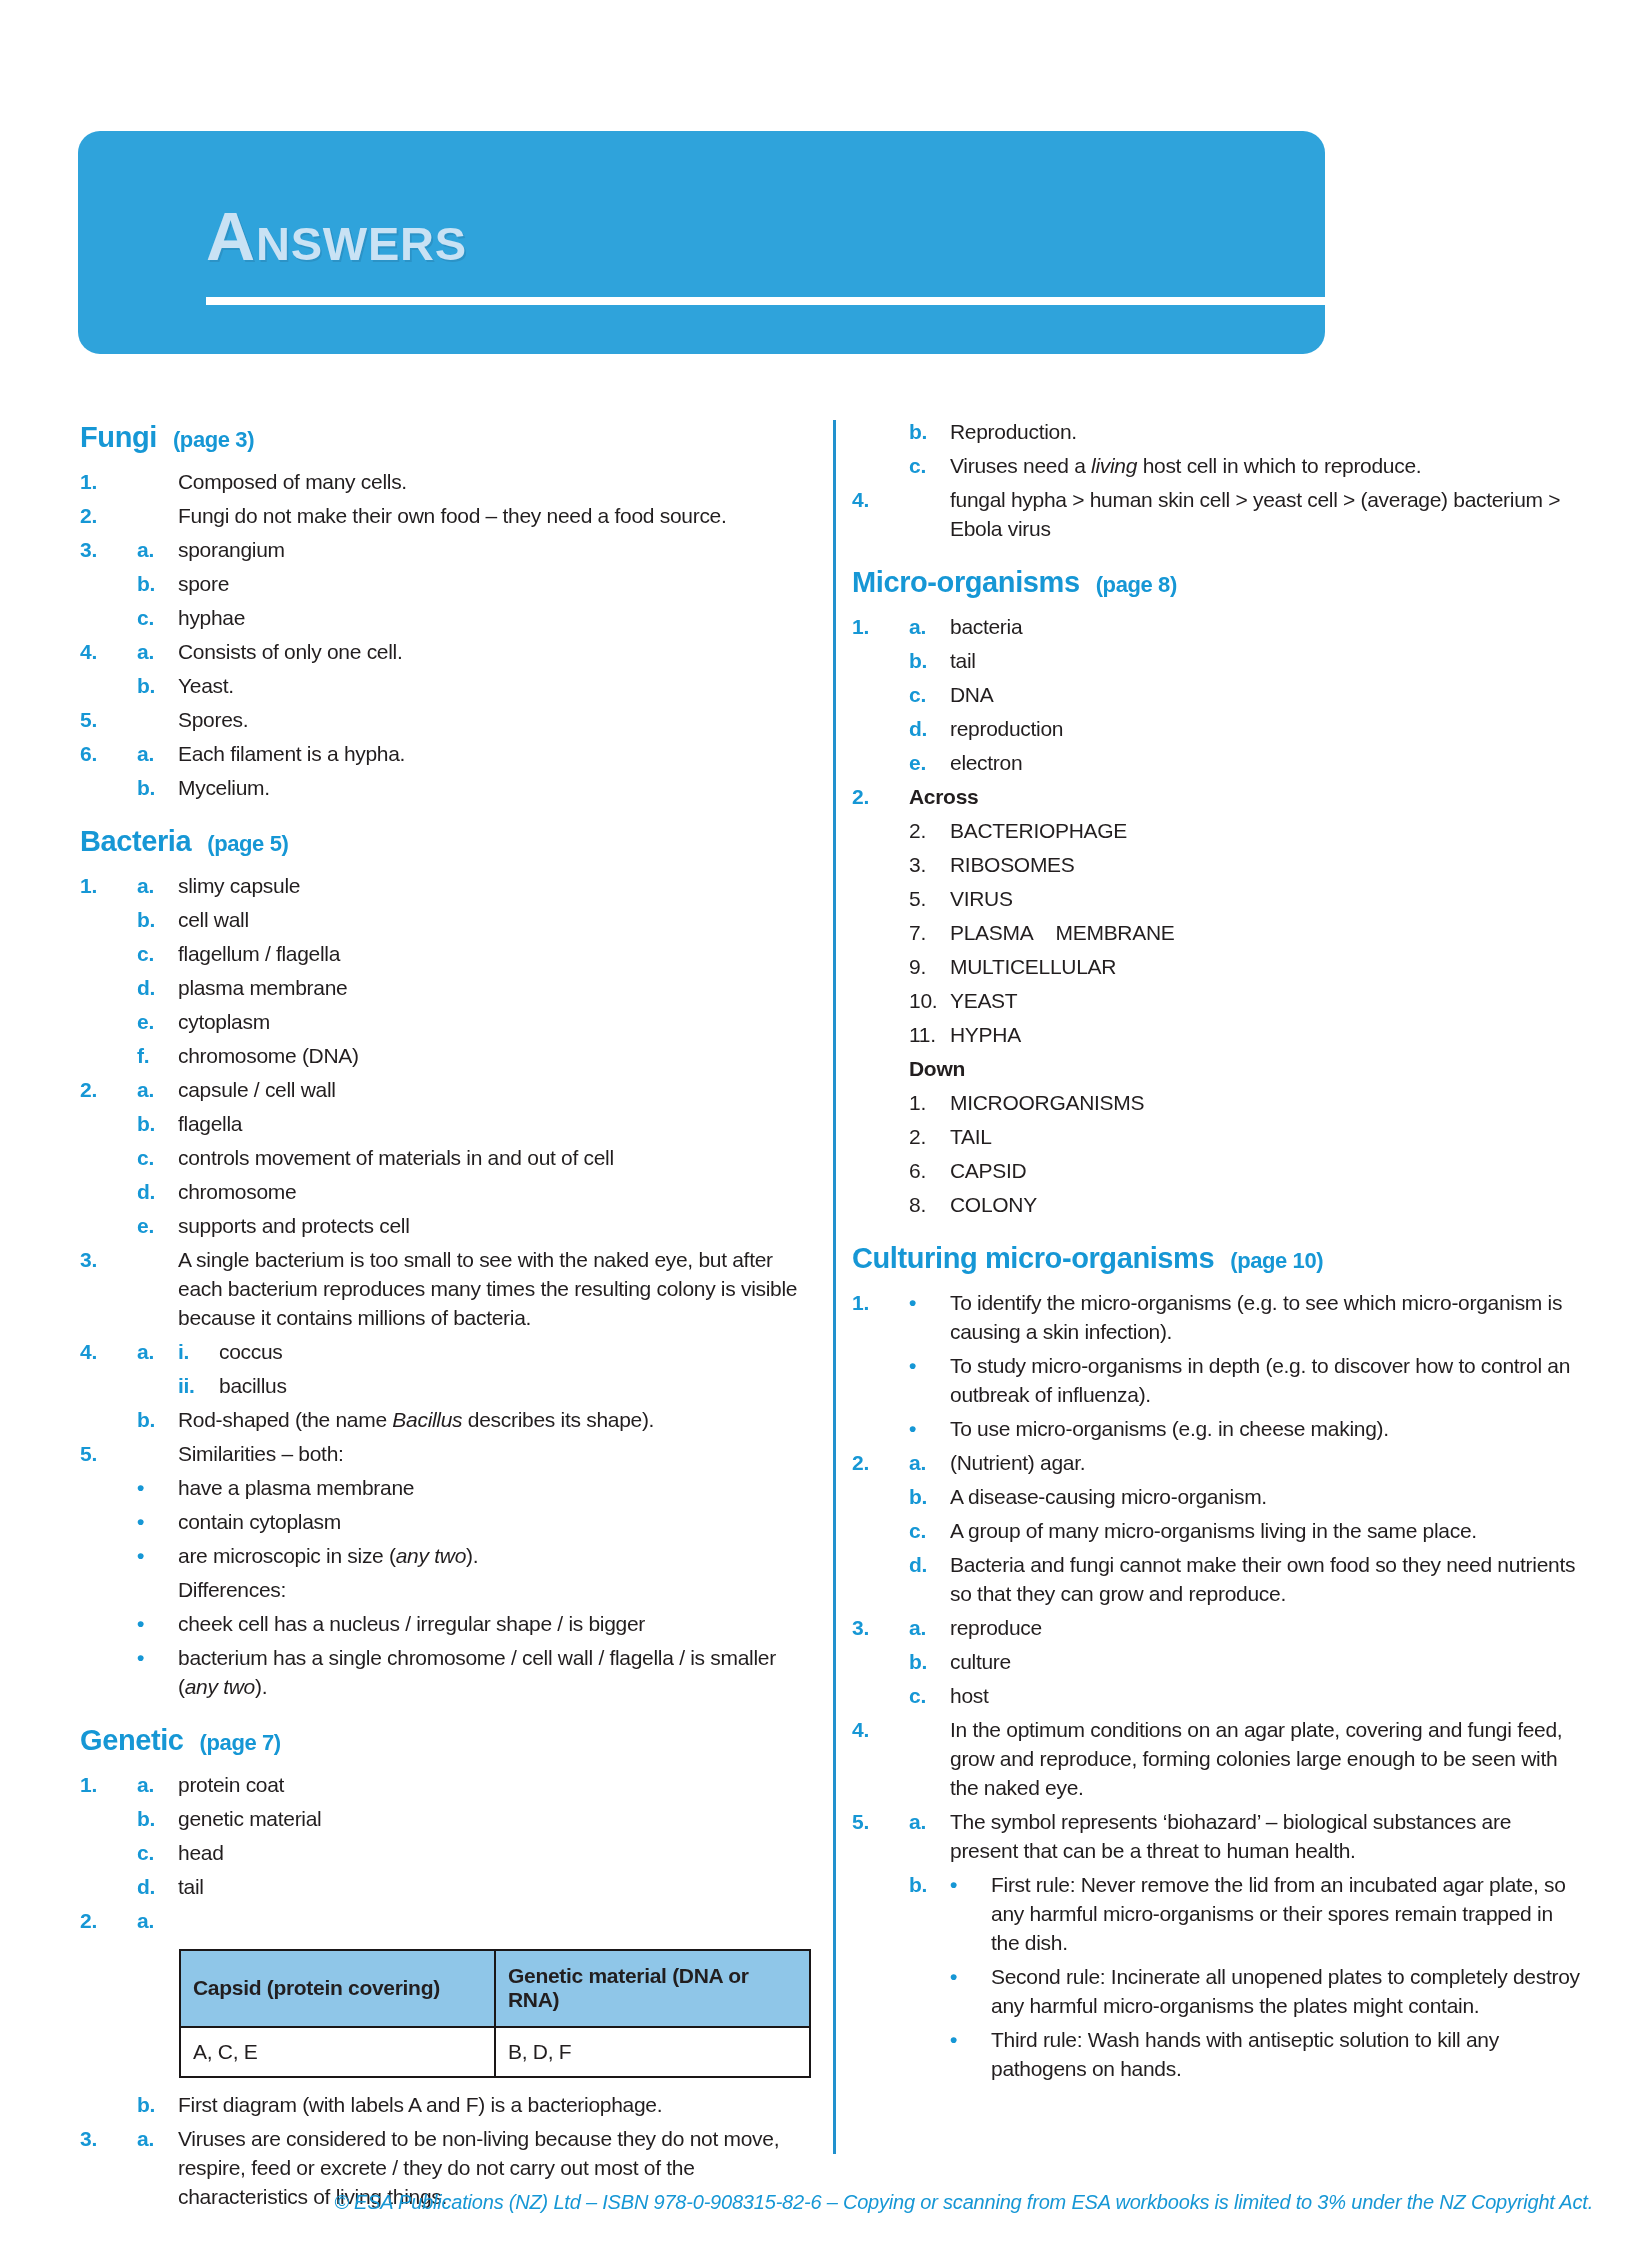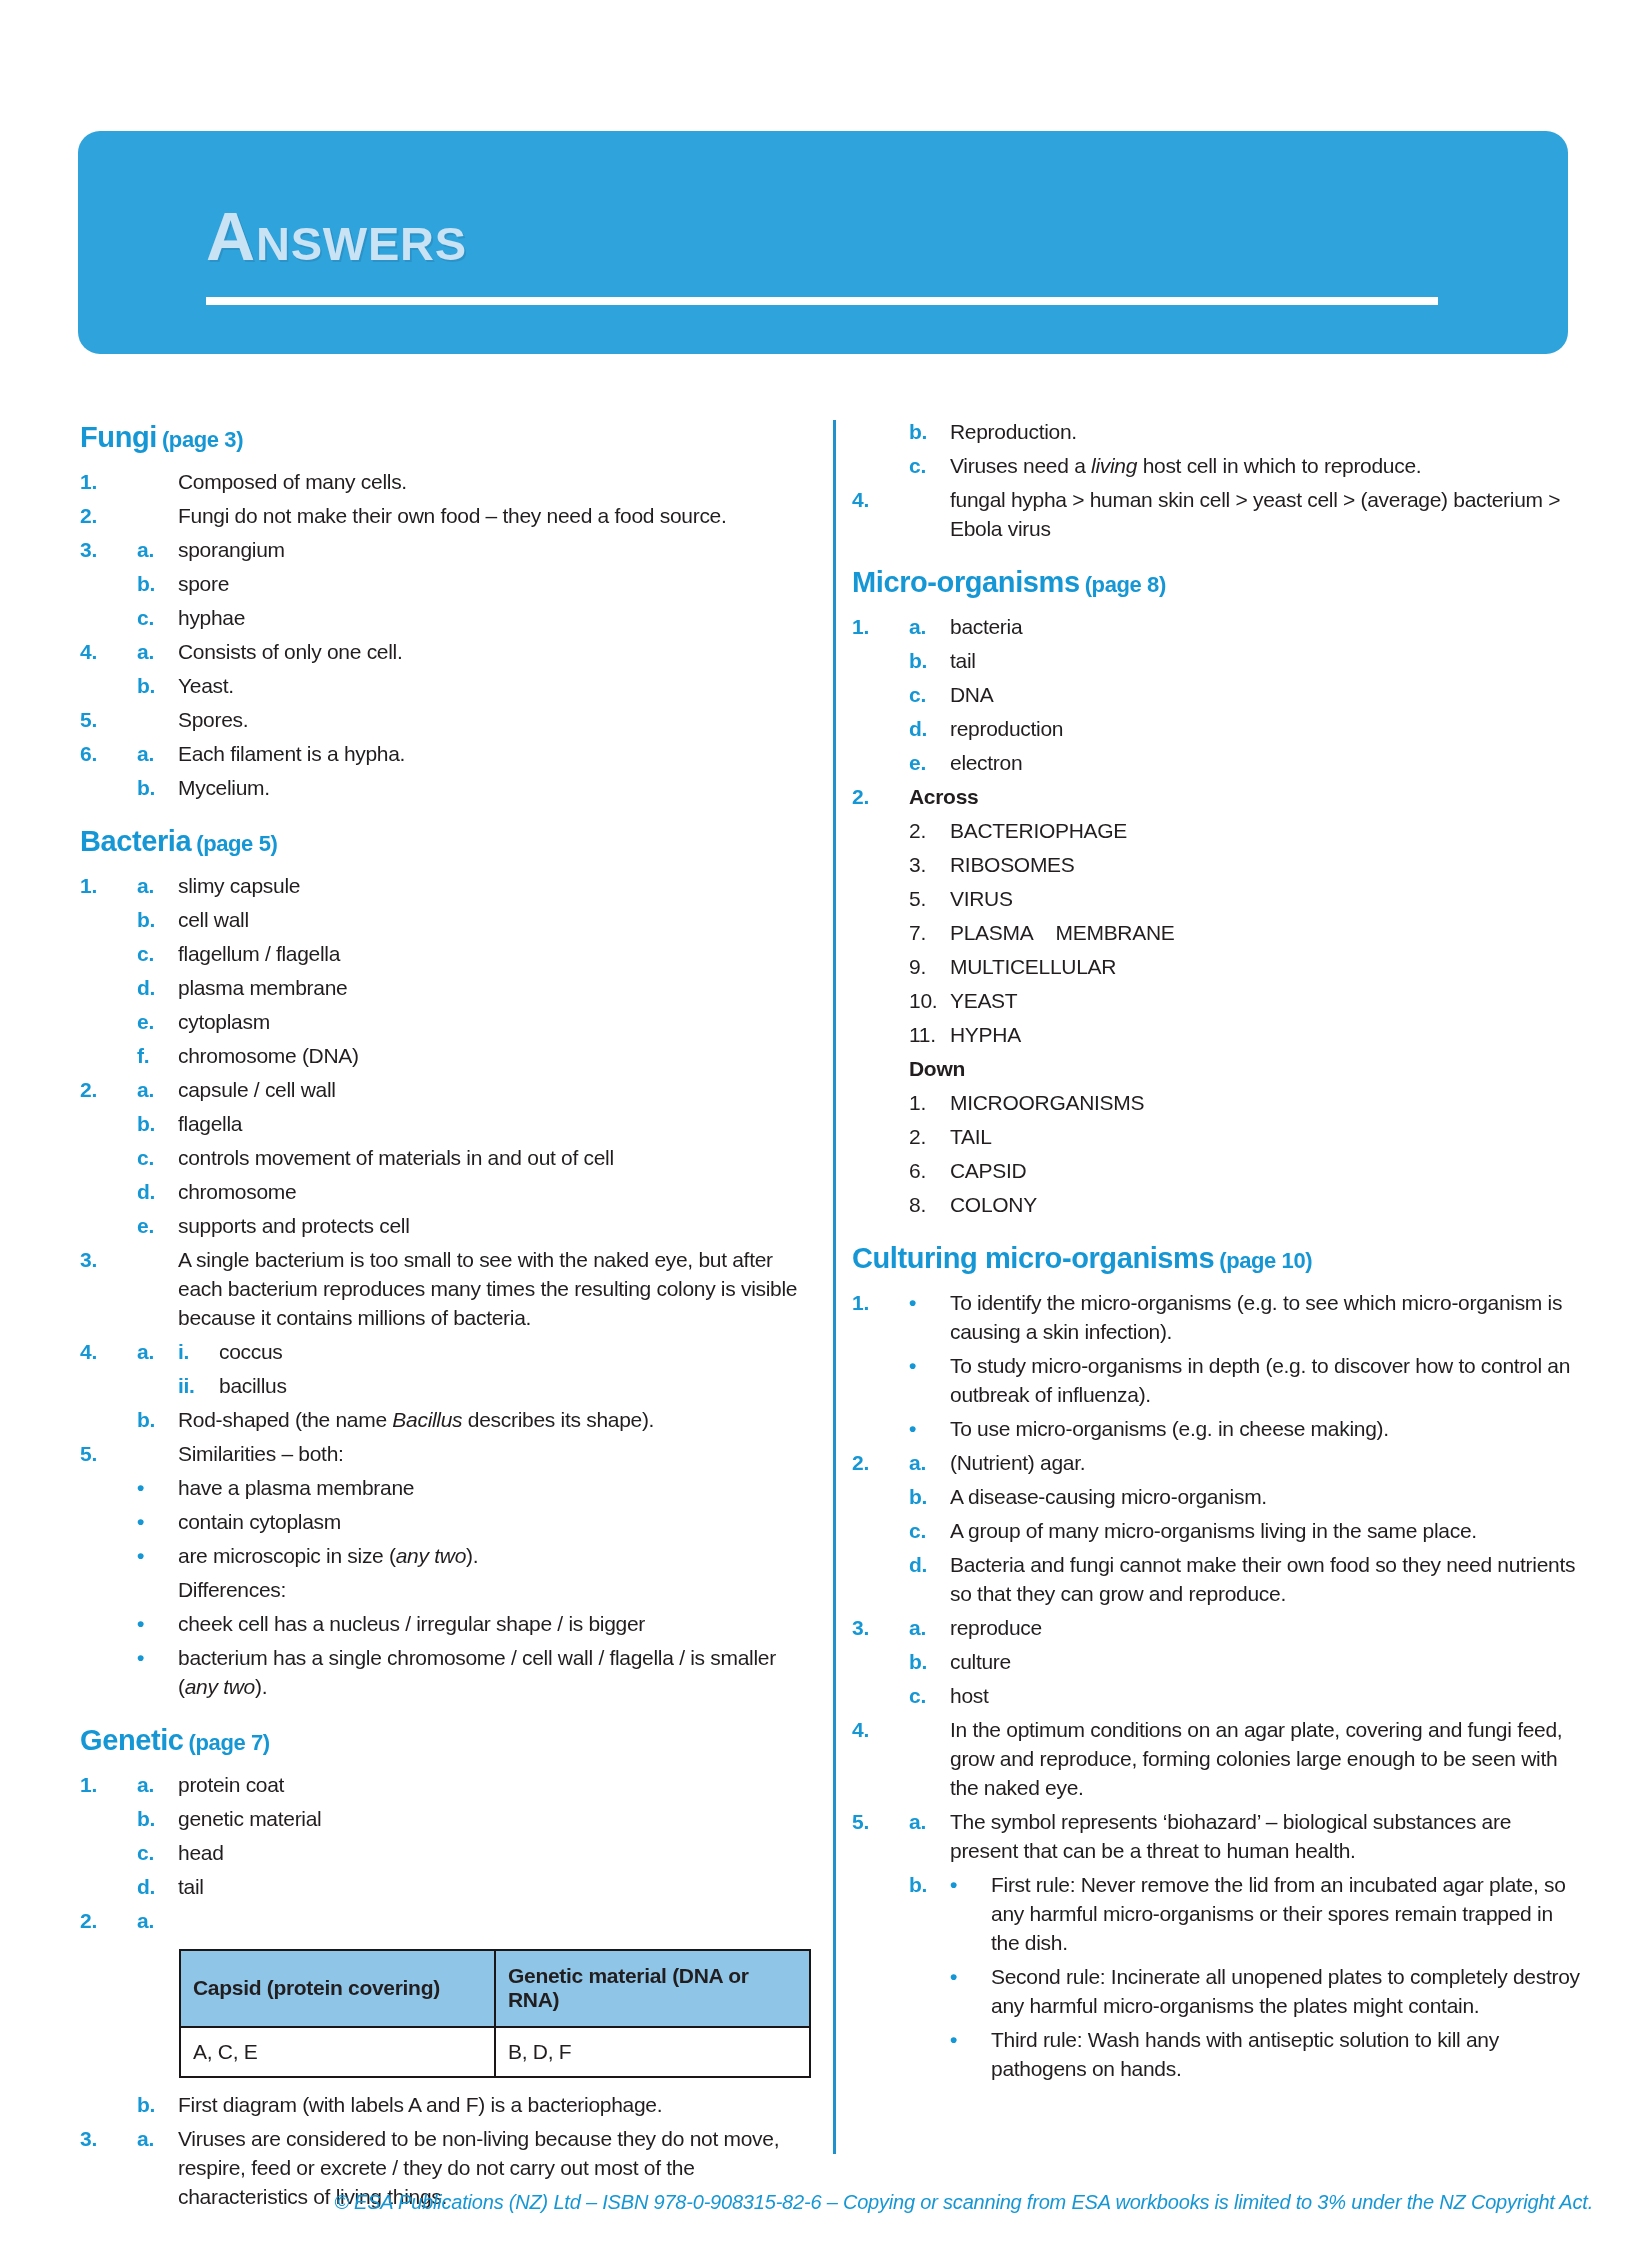--- a/index.html
+++ b/index.html
@@ -11,21 +11,21 @@
     --ink:#221E1F;
   }
   *{box-sizing:border-box;}
   html,body{margin:0;padding:0;}
   body{
     width:1645px;height:2250px;position:relative;background:#ffffff;
     font-family:"Liberation Sans", sans-serif;color:var(--ink);
   }
   
   .header-box{
-    position:absolute;left:78px;top:131px;width:1490px;height:223px;
+    position:absolute;left:78px;top:131px;width:1247px;height:223px;
     background:var(--banner);border-radius:22px;
   }
   .header-title{
     position:absolute;left:128px;top:71px;
     color:var(--title-text);font-weight:bold;font-size:47px;line-height:69px;
     text-transform:uppercase;letter-spacing:0.8px;
     text-shadow:1.7px 1.7px 0 rgba(30,100,140,0.25);
   }
   .header-title::first-letter{font-size:68px;}
   .header-rule{
@@ -38,21 +38,21 @@
   .col-right{left:772px;width:729px;}
   .col-divider{
     position:absolute;left:833px;top:420px;width:2.5px;height:1734px;background:#2191CE;
   }
   
   .sec-head{
     color:var(--blue);font-weight:bold;font-size:29px;line-height:34px;
     margin:22px 0 10px;letter-spacing:-0.4px;
   }
   .col > .sec-head:first-child{margin-top:3.4px;}
-  .sec-page{font-size:22px;margin-left:5px;}
+  .sec-page{font-size:22px;margin-left:16px;}
   
   .row{
     display:flex;align-items:flex-start;margin-bottom:5px;
     font-size:21px;line-height:29px;letter-spacing:-0.3px;color:var(--ink);
   }
   .cell{flex:0 0 auto;white-space:nowrap;}
   .num{width:57px;color:var(--blue);font-weight:bold;}
   .let{width:41px;color:var(--blue);font-weight:bold;}
   .let.plain{color:var(--ink);font-weight:normal;}
   .let.subhead{color:var(--ink);font-weight:bold;}

